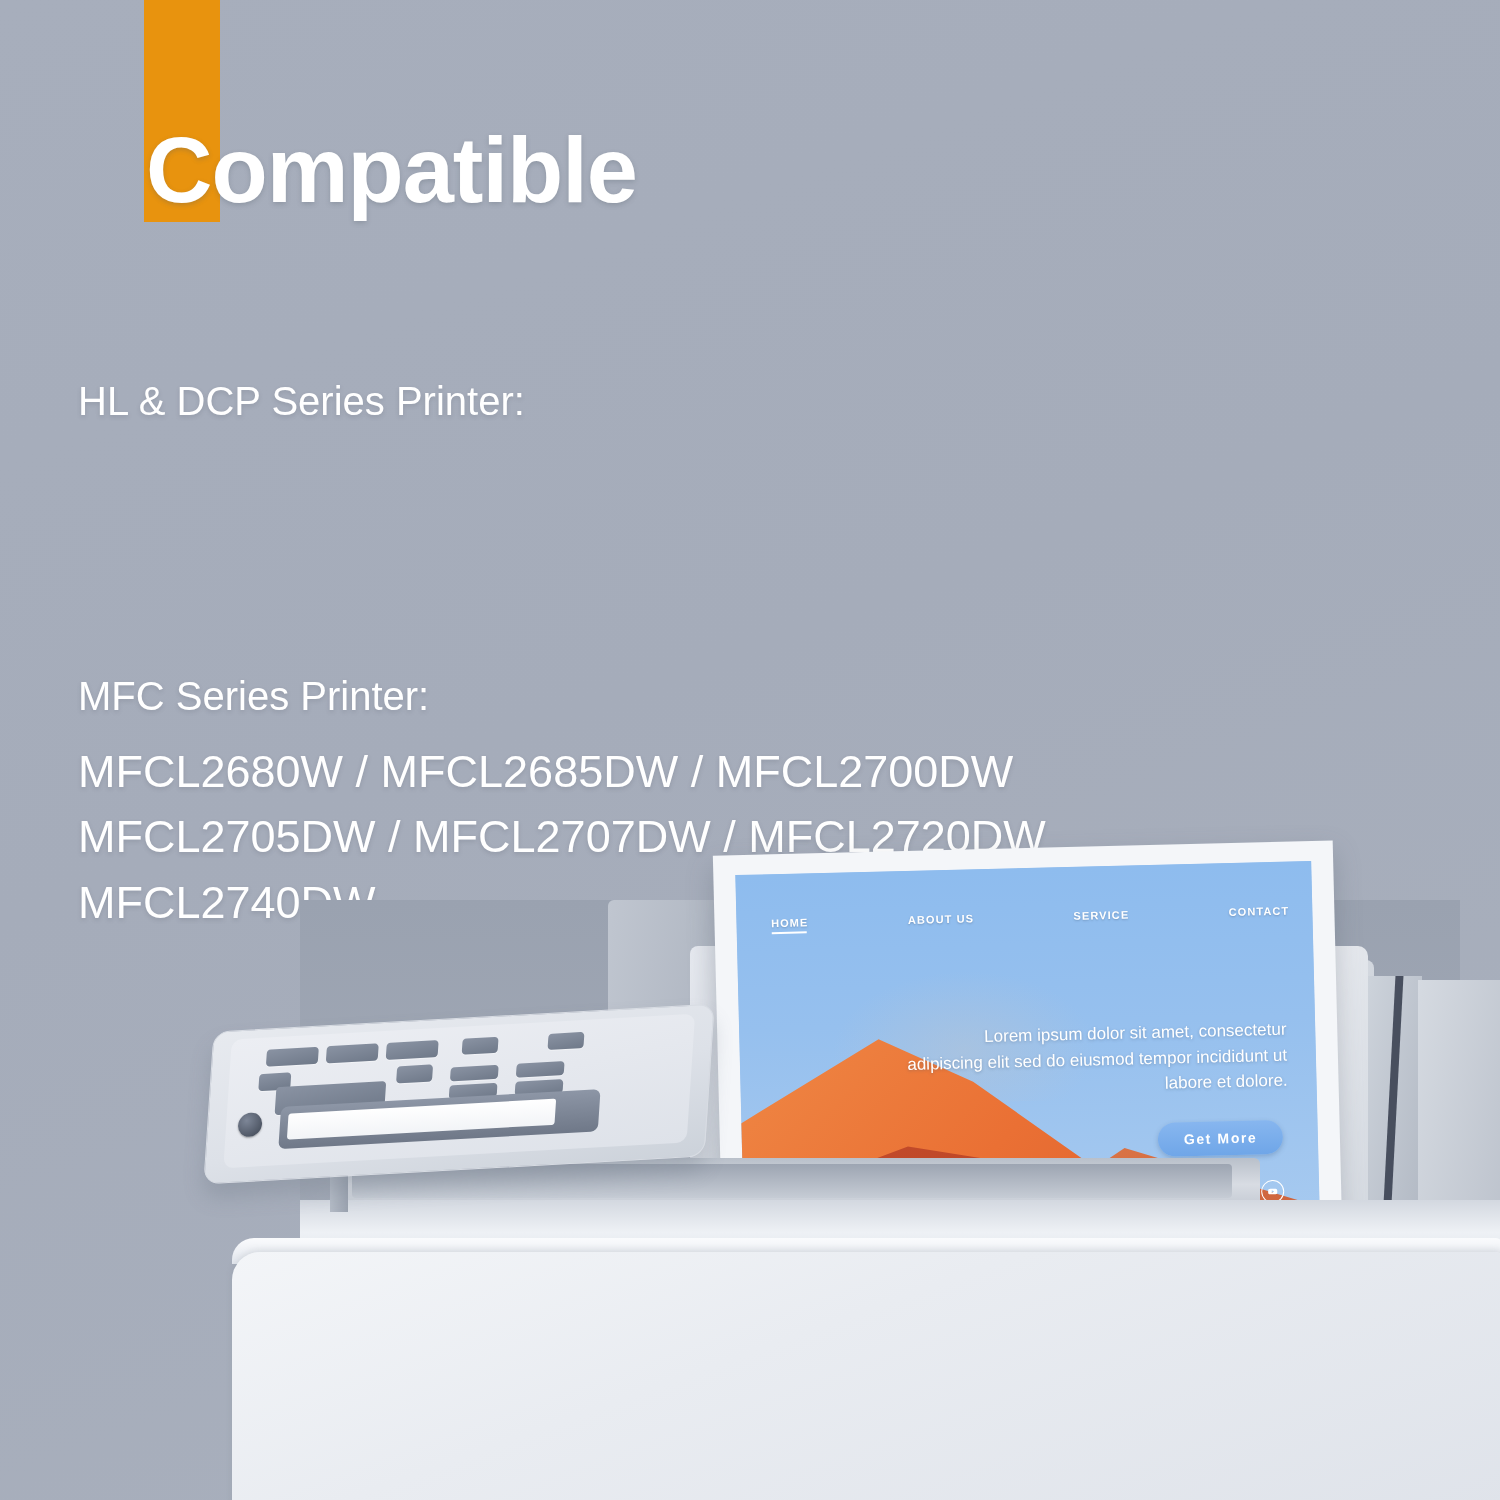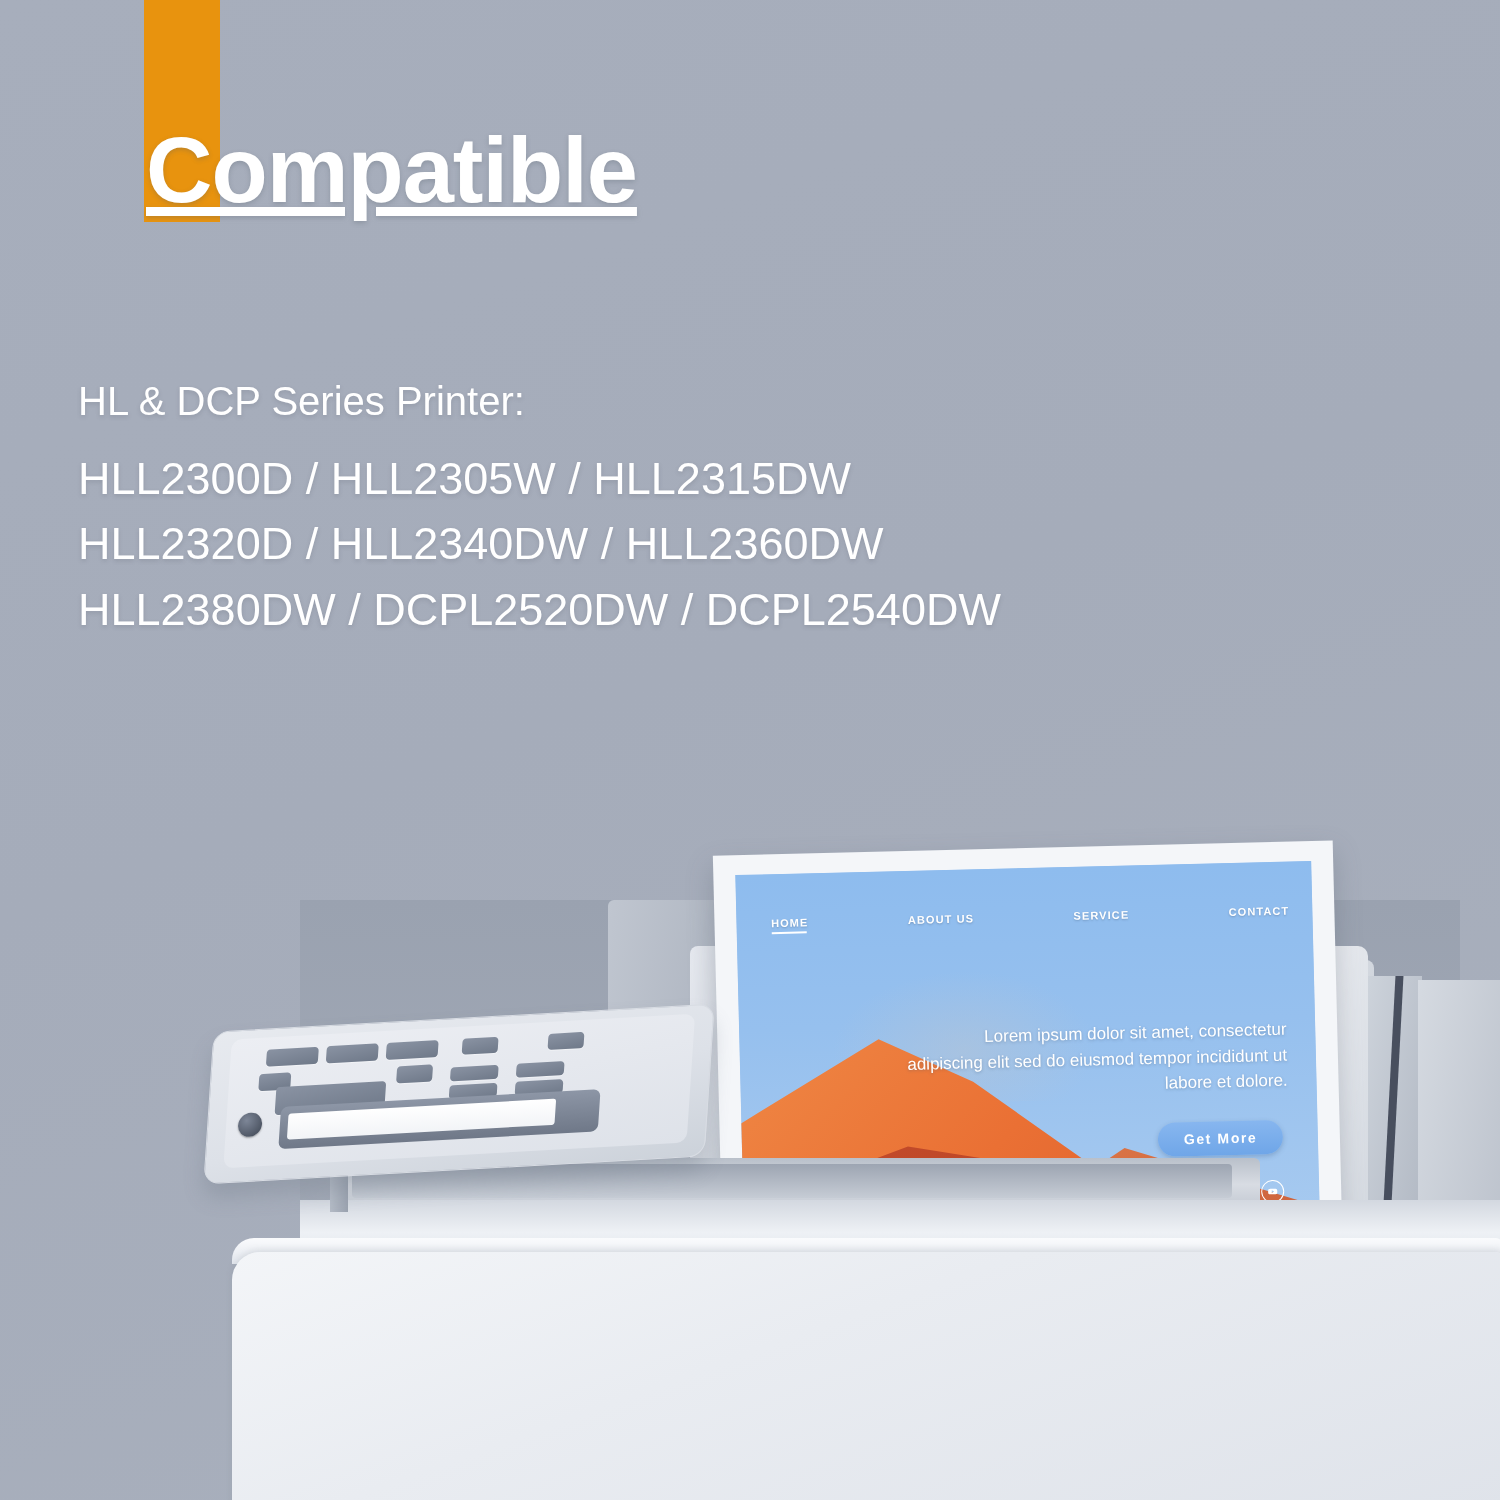--- a/index.html
+++ b/index.html
@@ -30,21 +30,20 @@
   .headline {
     position: absolute;
     left: 146px; top: 124px;
     font-size: 92px;
     font-weight: bold;
     color: #ffffff;
     letter-spacing: -1px;
     line-height: 1;
     white-space: nowrap;
     text-shadow: 0 2px 5px rgba(80,88,100,0.28);
-    text-decoration: underline;
   }
   .subhead {
     position: absolute;
     left: 146px; top: 270px;
     font-size: 62px;
     font-weight: normal;
     color: #ffffff;
     line-height: 1;
     white-space: nowrap;
     text-shadow: 0 2px 4px rgba(80,88,100,0.25);
@@ -384,27 +383,30 @@
 <body>
 
 <div id="stage">
 
   <div class="accent-bar"></div>
 
   <div class="headline">Compatible</div>
 
   <div class="series-block" id="hl-block">
     <div class="series-title">HL &amp; DCP Series Printer:</div>
+  </div>
+
+  <div class="series-block" id="mfc-block">
+    <div class="series-title">MFC Series Printer:</div>
     <div class="model-lines">
-      <div class="model-line">HLL2300D / HLL2305W / HLL2315DW</div>
-      <div class="model-line">HLL2320D / HLL2340DW / HLL2360DW</div>
-      <div class="model-line">HLL2380DW / DCPL2520DW / DCPL2540DW</div>
+      <div class="model-line">MFCL2680W / MFCL2685DW / MFCL2700DW</div>
+      <div class="model-line">MFCL2705DW / MFCL2707DW / MFCL2720DW</div>
+      <div class="model-line">MFCL2740DW</div>
     </div>
   </div>
-
 
   <div class="printer-wrap">
 
     <div class="printer-rear"></div>
     <div class="rear-panel-a"></div>
     <div class="rear-panel-b"></div>
     <div class="rear-panel-c"></div>
     <div class="rear-panel-d"></div>
     <div class="rear-panel-e"></div>
     <div class="rear-dark-seam"></div>

